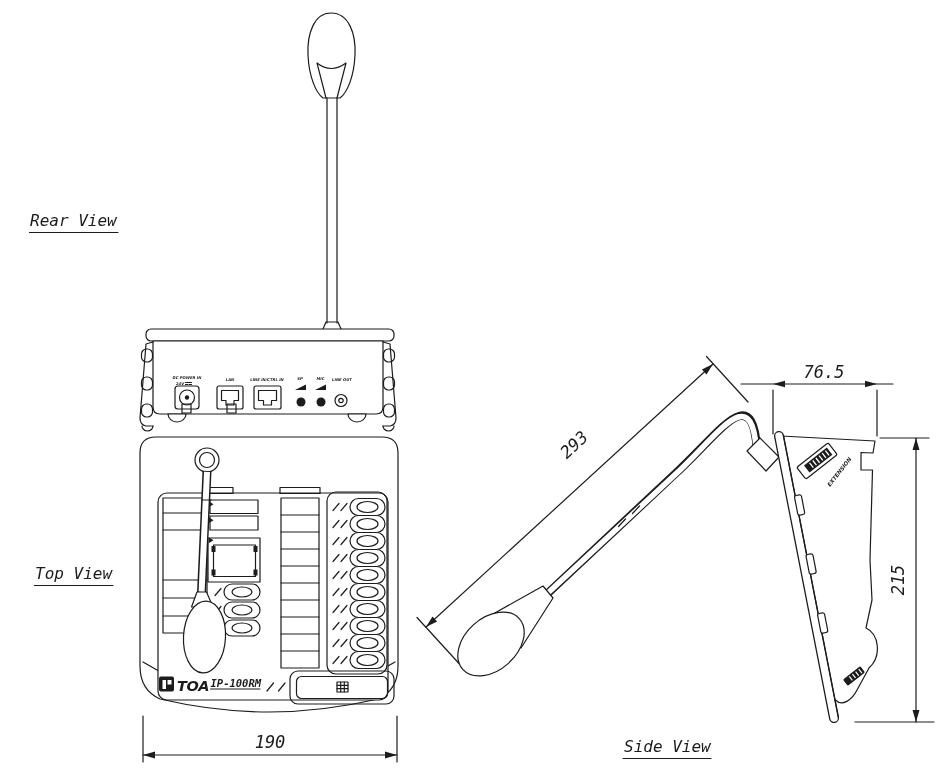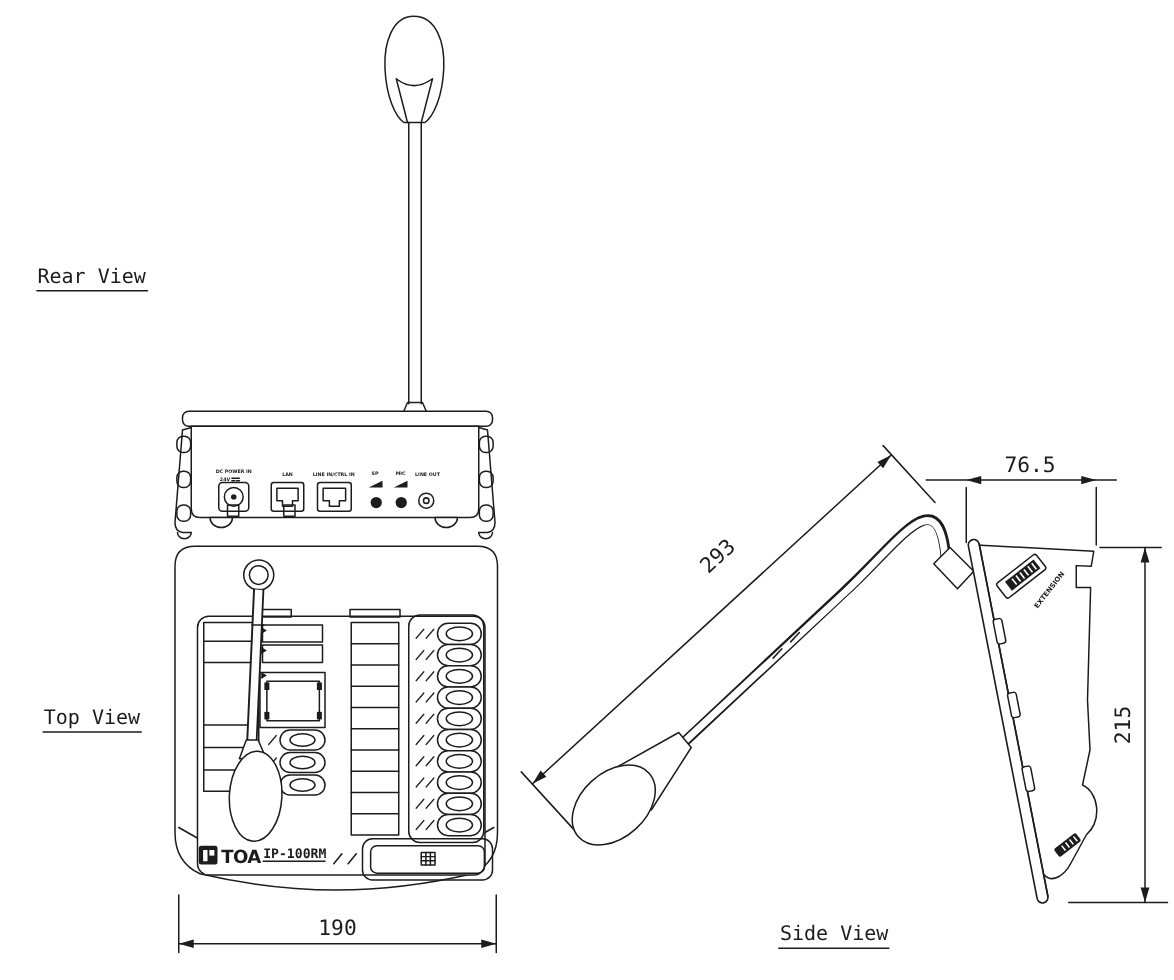--- a/index.html
+++ b/index.html
@@ -1,16 +1,16 @@
 <!DOCTYPE html>
 <html><head>
 <meta charset="utf-8">
 <style>
   html,body{margin:0;padding:0;background:#fff;}
-  #stage{position:relative;width:939px;height:784px;background:#ffffff;overflow:hidden;}
+  #stage{position:relative;width:939px;height:784px;background:#ffffff;overflow:hidden;font-style:italic;}
   svg text{font-family:"DejaVu Sans Mono", monospace;fill:#1c1c1c;}
   .vlabel{font-size:16px;}
   .dim{font-size:17px;}
   .tiny{font-size:3.8px;font-weight:bold;font-family:"DejaVu Sans",sans-serif;}
   .brand{font-size:14.5px;font-weight:900;font-family:"DejaVu Sans",sans-serif;letter-spacing:-0.5px;}
   .model{font-size:10.5px;font-weight:bold;}
   .ext{font-size:5.5px;font-weight:bold;font-family:"DejaVu Sans",sans-serif;}
   .s{stroke:#1c1c1c;fill:none;stroke-width:1.2;stroke-linecap:round;stroke-linejoin:round;}
   .fw{fill:#ffffff;stroke:#1c1c1c;stroke-width:1.2;stroke-linejoin:round;}
   .fk{fill:#1c1c1c;stroke:none;}

